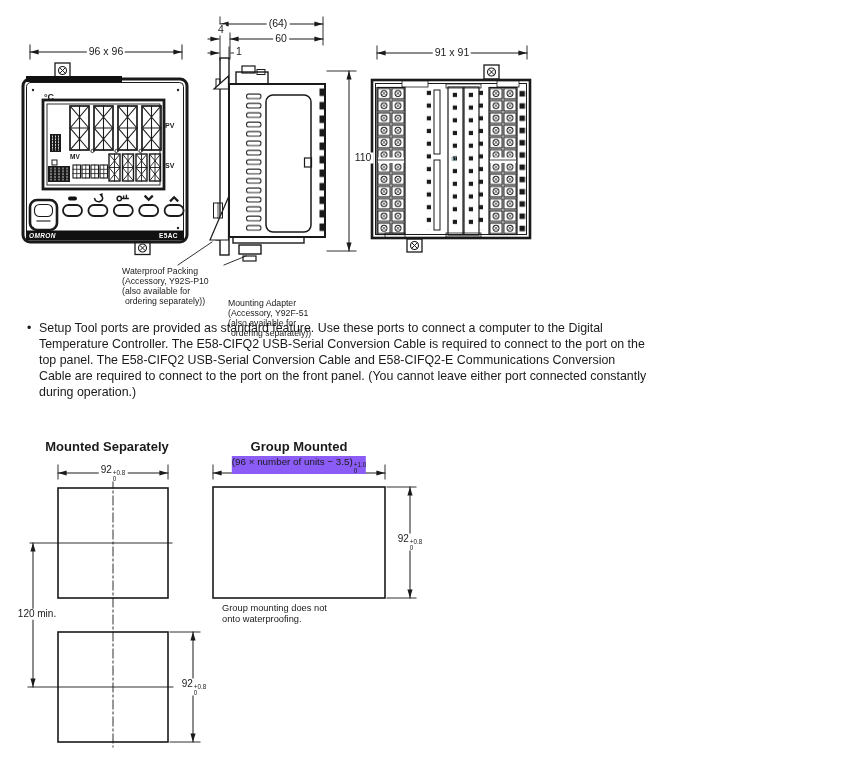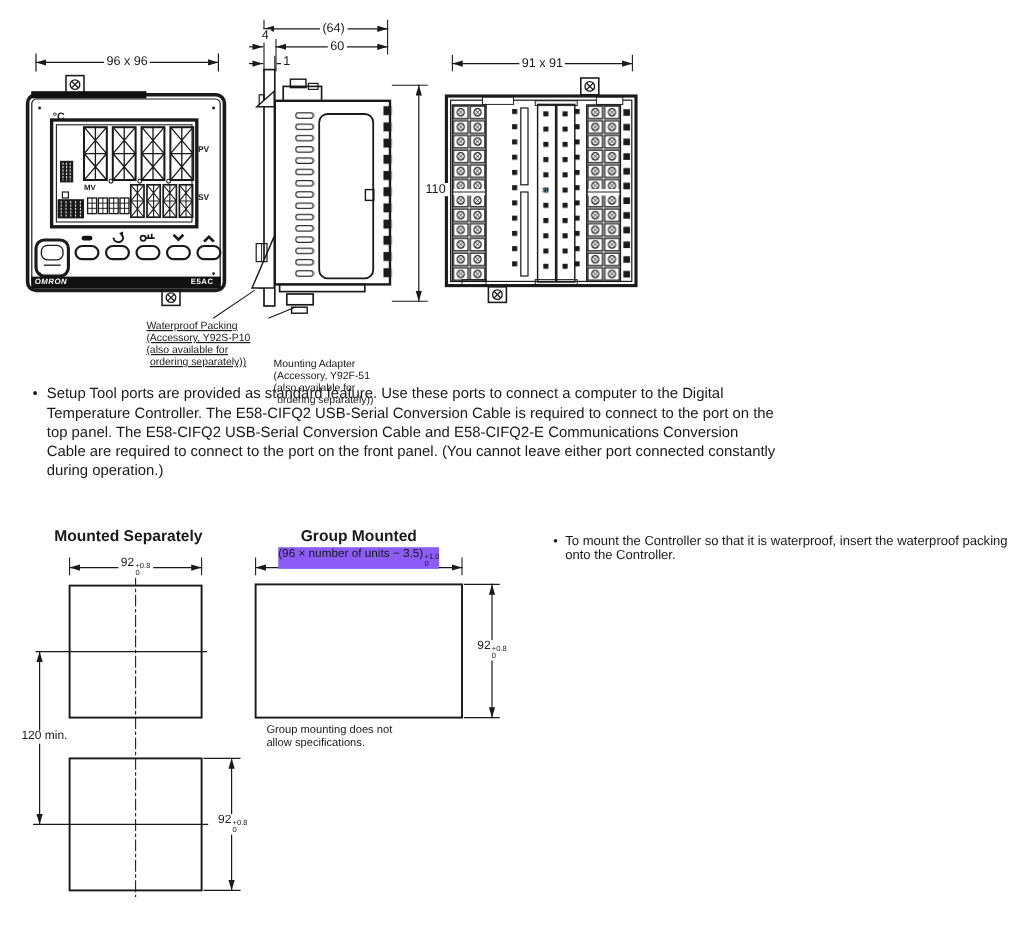--- a/index.html
+++ b/index.html
@@ -254,21 +254,21 @@
 
 <div class="dim" style="left:278px;top:24px;">(64)</div>
 <div class="dim" style="left:281px;top:39px;">60</div>
 <div class="dim" style="left:221px;top:30px;">4</div>
 <div class="dim" style="left:239px;top:52px;">1</div>
 <div class="dim" style="left:363px;top:158px;">110</div>
 
 <div class="dim" style="left:452px;top:53px;">91 x 91</div>
 <div class="mark" style="left:451px;top:157px;">91</div>
 
-<div class="callout" style="left:122px;top:266px;text-decoration:underline;">
+<div class="callout" style="left:122px;top:266px;">
   <div>Waterproof Packing</div>
   <div>(Accessory, Y92S-P10</div>
   <div>(also available for</div>
   <div style="padding-left:3px;">ordering separately))</div>
 </div>
 <div class="callout" style="left:228px;top:266px;margin-top:32px;">
   <div>Mounting Adapter</div>
   <div>(Accessory, Y92F-51</div>
   <div>(also available for</div>
   <div style="padding-left:3px;">ordering separately))</div>
@@ -300,20 +300,19 @@
 <div class="dim" style="left:410px;top:542px;font-size:10px;">
   <span>92</span><span class="stk">
         <i>+0.8</i>
         <i>0</i>
       </span>
 </div>
 <div class="dim" style="left:37px;top:614px;font-size:10px;">120 min.</div>
 
 <div class="small-note" style="left:222px;top:603px;">
   <div>Group mounting does not</div>
-  <div>allow specifications.</div>
+  <div>onto waterproofing.</div>
 </div>
 
 <div class="notes" style="left:461px;top:446px;width:393px;">
-  <div class="bullet">To mount the Controller so that it is waterproof, insert the waterproof packing onto the Controller.</div>
 </div>
 
 </div>
 
 </body></html>

